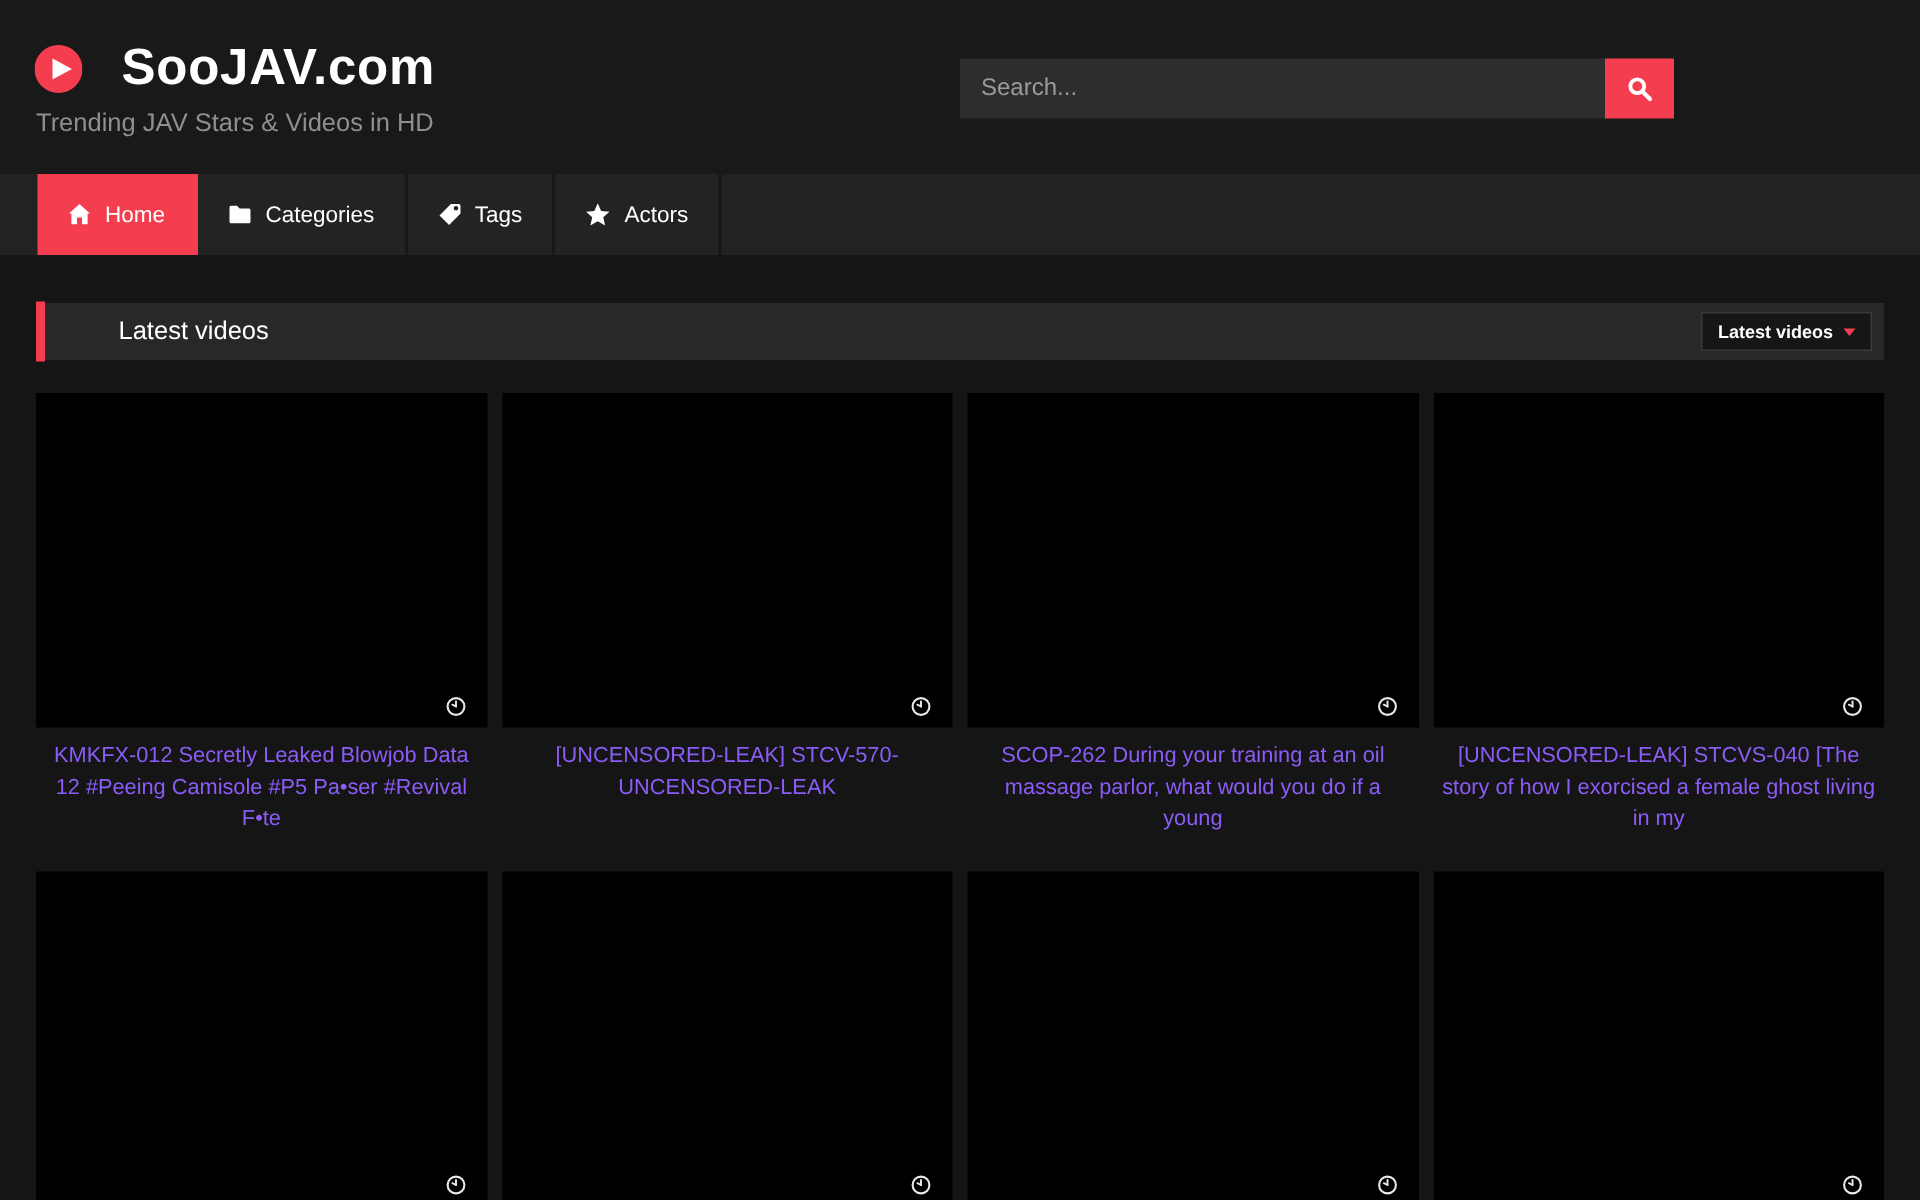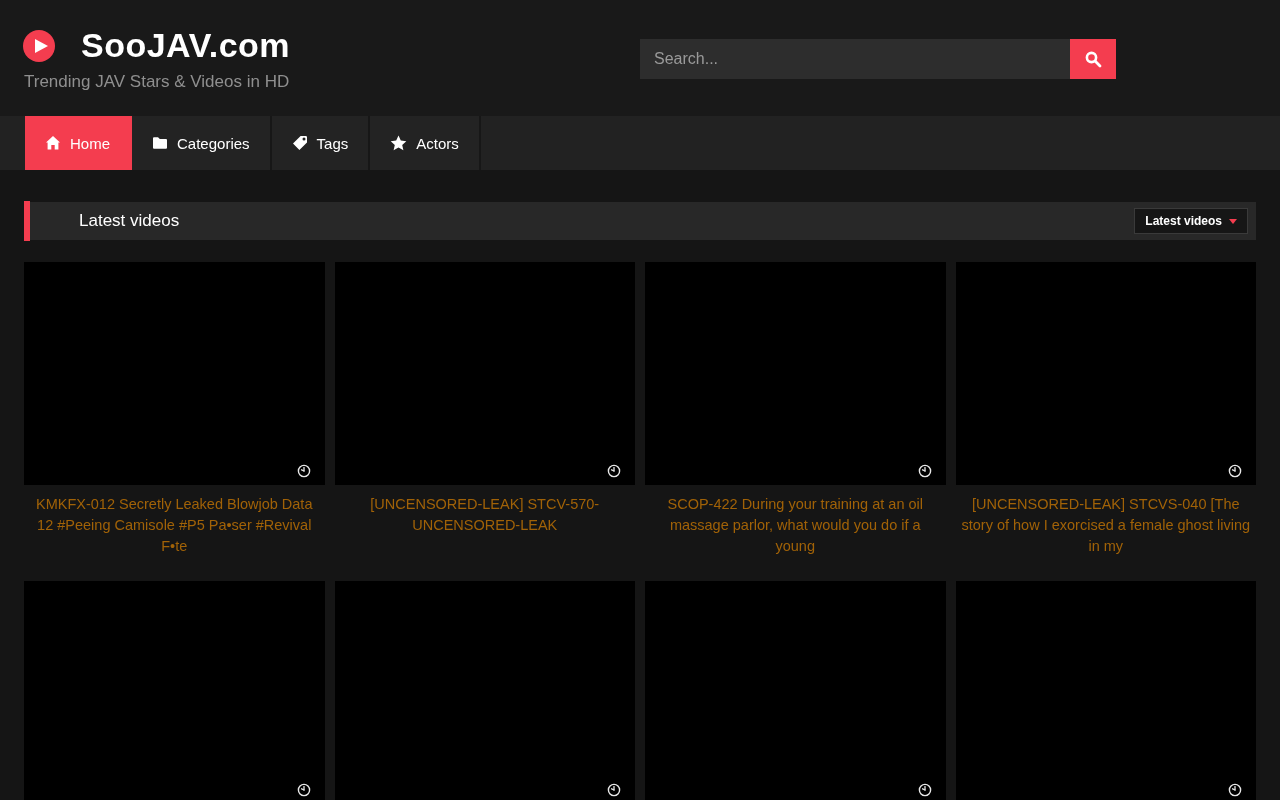--- a/index.html
+++ b/index.html
@@ -41,21 +41,21 @@
               font-family:"Liberation Sans",sans-serif; }
   .caret-down { width:0; height:0; border-left:4px solid transparent; border-right:4px solid transparent;
                 border-top:5px solid var(--accent); display:inline-block; }
 
   
   .grid { margin-top:22px; display:grid; grid-template-columns:repeat(4,1fr); column-gap:10px; row-gap:24px; }
   .card { display:block; }
   .thumb { height:223px; background:#000000; position:relative; cursor:pointer; }
   .clock { position:absolute; right:14px; bottom:7px; }
   .vtitle { margin:9px 5px 0; text-align:center; font-size:14.5px; line-height:21px;
-            color:#a16207; font-weight:400; min-height:42px; cursor:pointer; }
+            color:#8b5cf6; font-weight:400; min-height:42px; cursor:pointer; }
 </style>
 </head>
 <body>
 
 <header class="site-header">
   <a class="brand" href="#">
     <span class="brand-row">
       <svg class="logo-icon" viewBox="0 0 32 32">
         <circle cx="16" cy="16" r="16" fill="#f43d4f"></circle>
         <polygon points="12,9 25,16 12,23" fill="#ffffff"></polygon>
@@ -138,21 +138,21 @@
     </article>
 
     <article class="card">
       <div class="thumb">
         <svg class="clock" width="14" height="14" viewBox="0 0 14 14">
           <circle cx="7" cy="7" r="5.6" fill="none" stroke="#e8e8e8" stroke-width="1.4"></circle>
           <line x1="7" y1="7" x2="7" y2="3.6" stroke="#e8e8e8" stroke-width="1.3" stroke-linecap="round"></line>
           <line x1="7" y1="7" x2="4.6" y2="5.8" stroke="#e8e8e8" stroke-width="1.3" stroke-linecap="round"></line>
         </svg>
       </div>
-      <h3 class="vtitle">SCOP-422 During your training at an oil massage parlor, what would you do if a young</h3>
+      <h3 class="vtitle">SCOP-262 During your training at an oil massage parlor, what would you do if a young</h3>
     </article>
 
     <article class="card">
       <div class="thumb">
         <svg class="clock" width="14" height="14" viewBox="0 0 14 14">
           <circle cx="7" cy="7" r="5.6" fill="none" stroke="#e8e8e8" stroke-width="1.4"></circle>
           <line x1="7" y1="7" x2="7" y2="3.6" stroke="#e8e8e8" stroke-width="1.3" stroke-linecap="round"></line>
           <line x1="7" y1="7" x2="4.6" y2="5.8" stroke="#e8e8e8" stroke-width="1.3" stroke-linecap="round"></line>
         </svg>
       </div>

